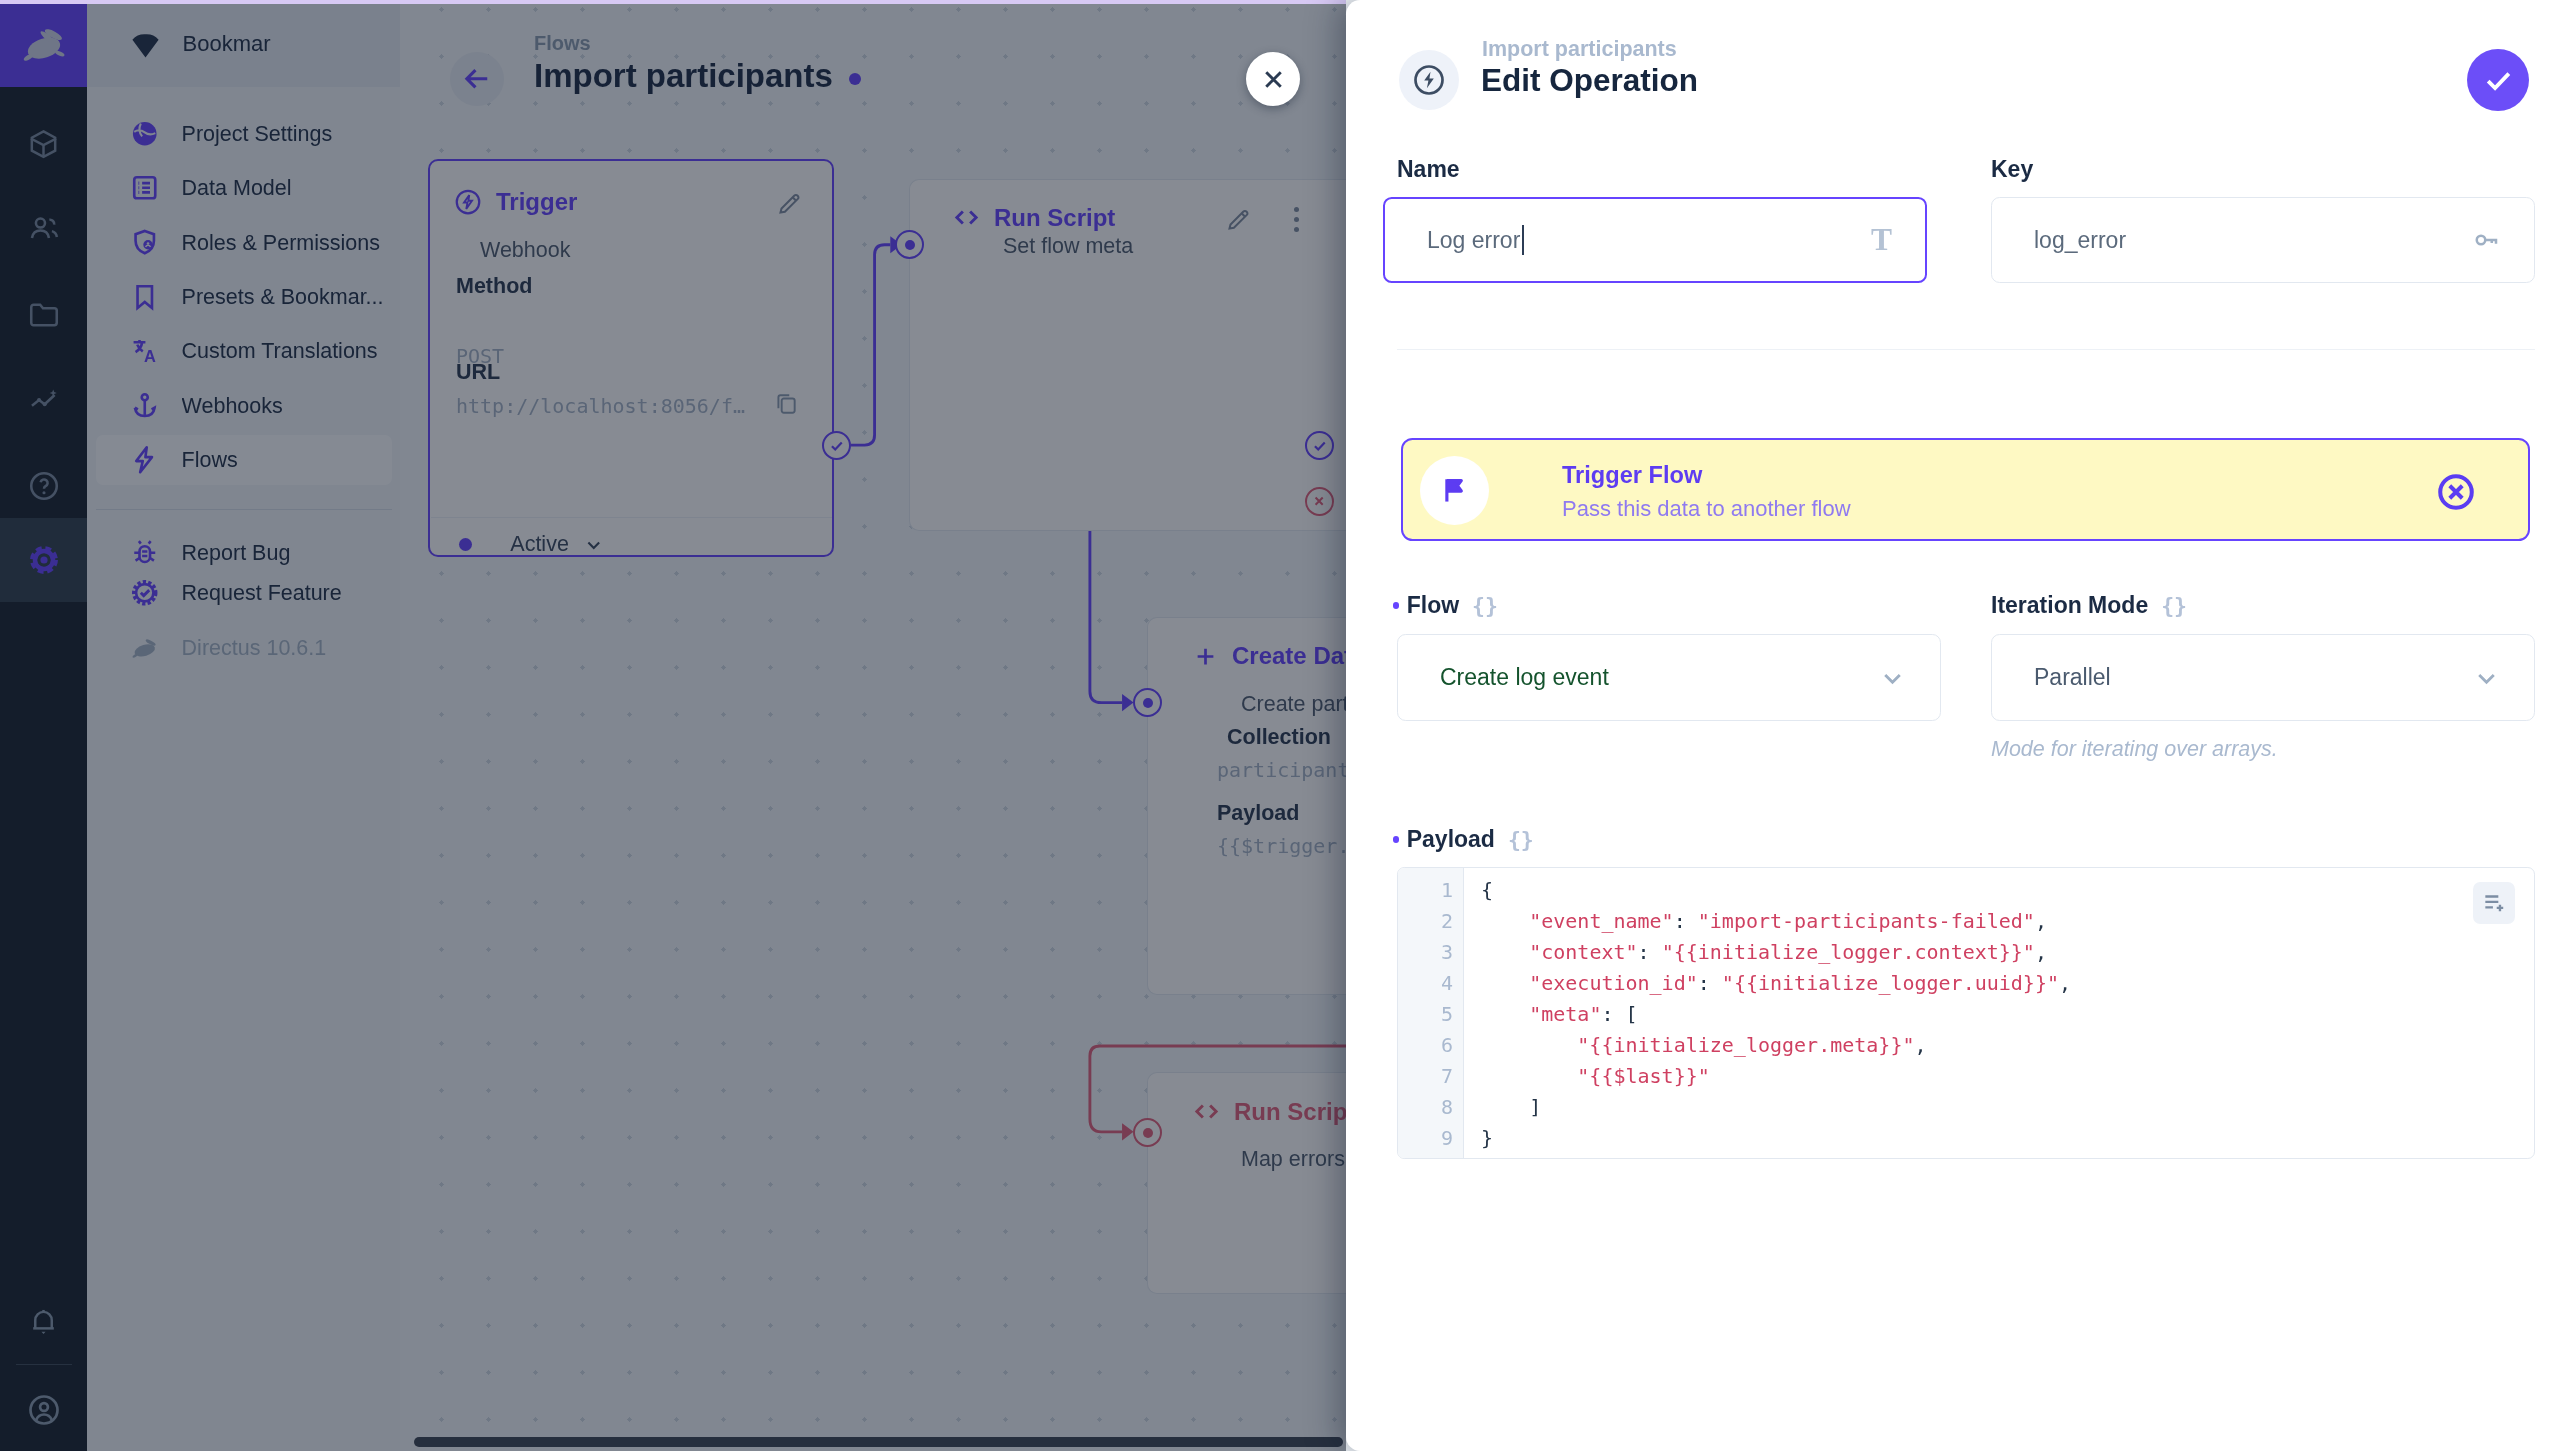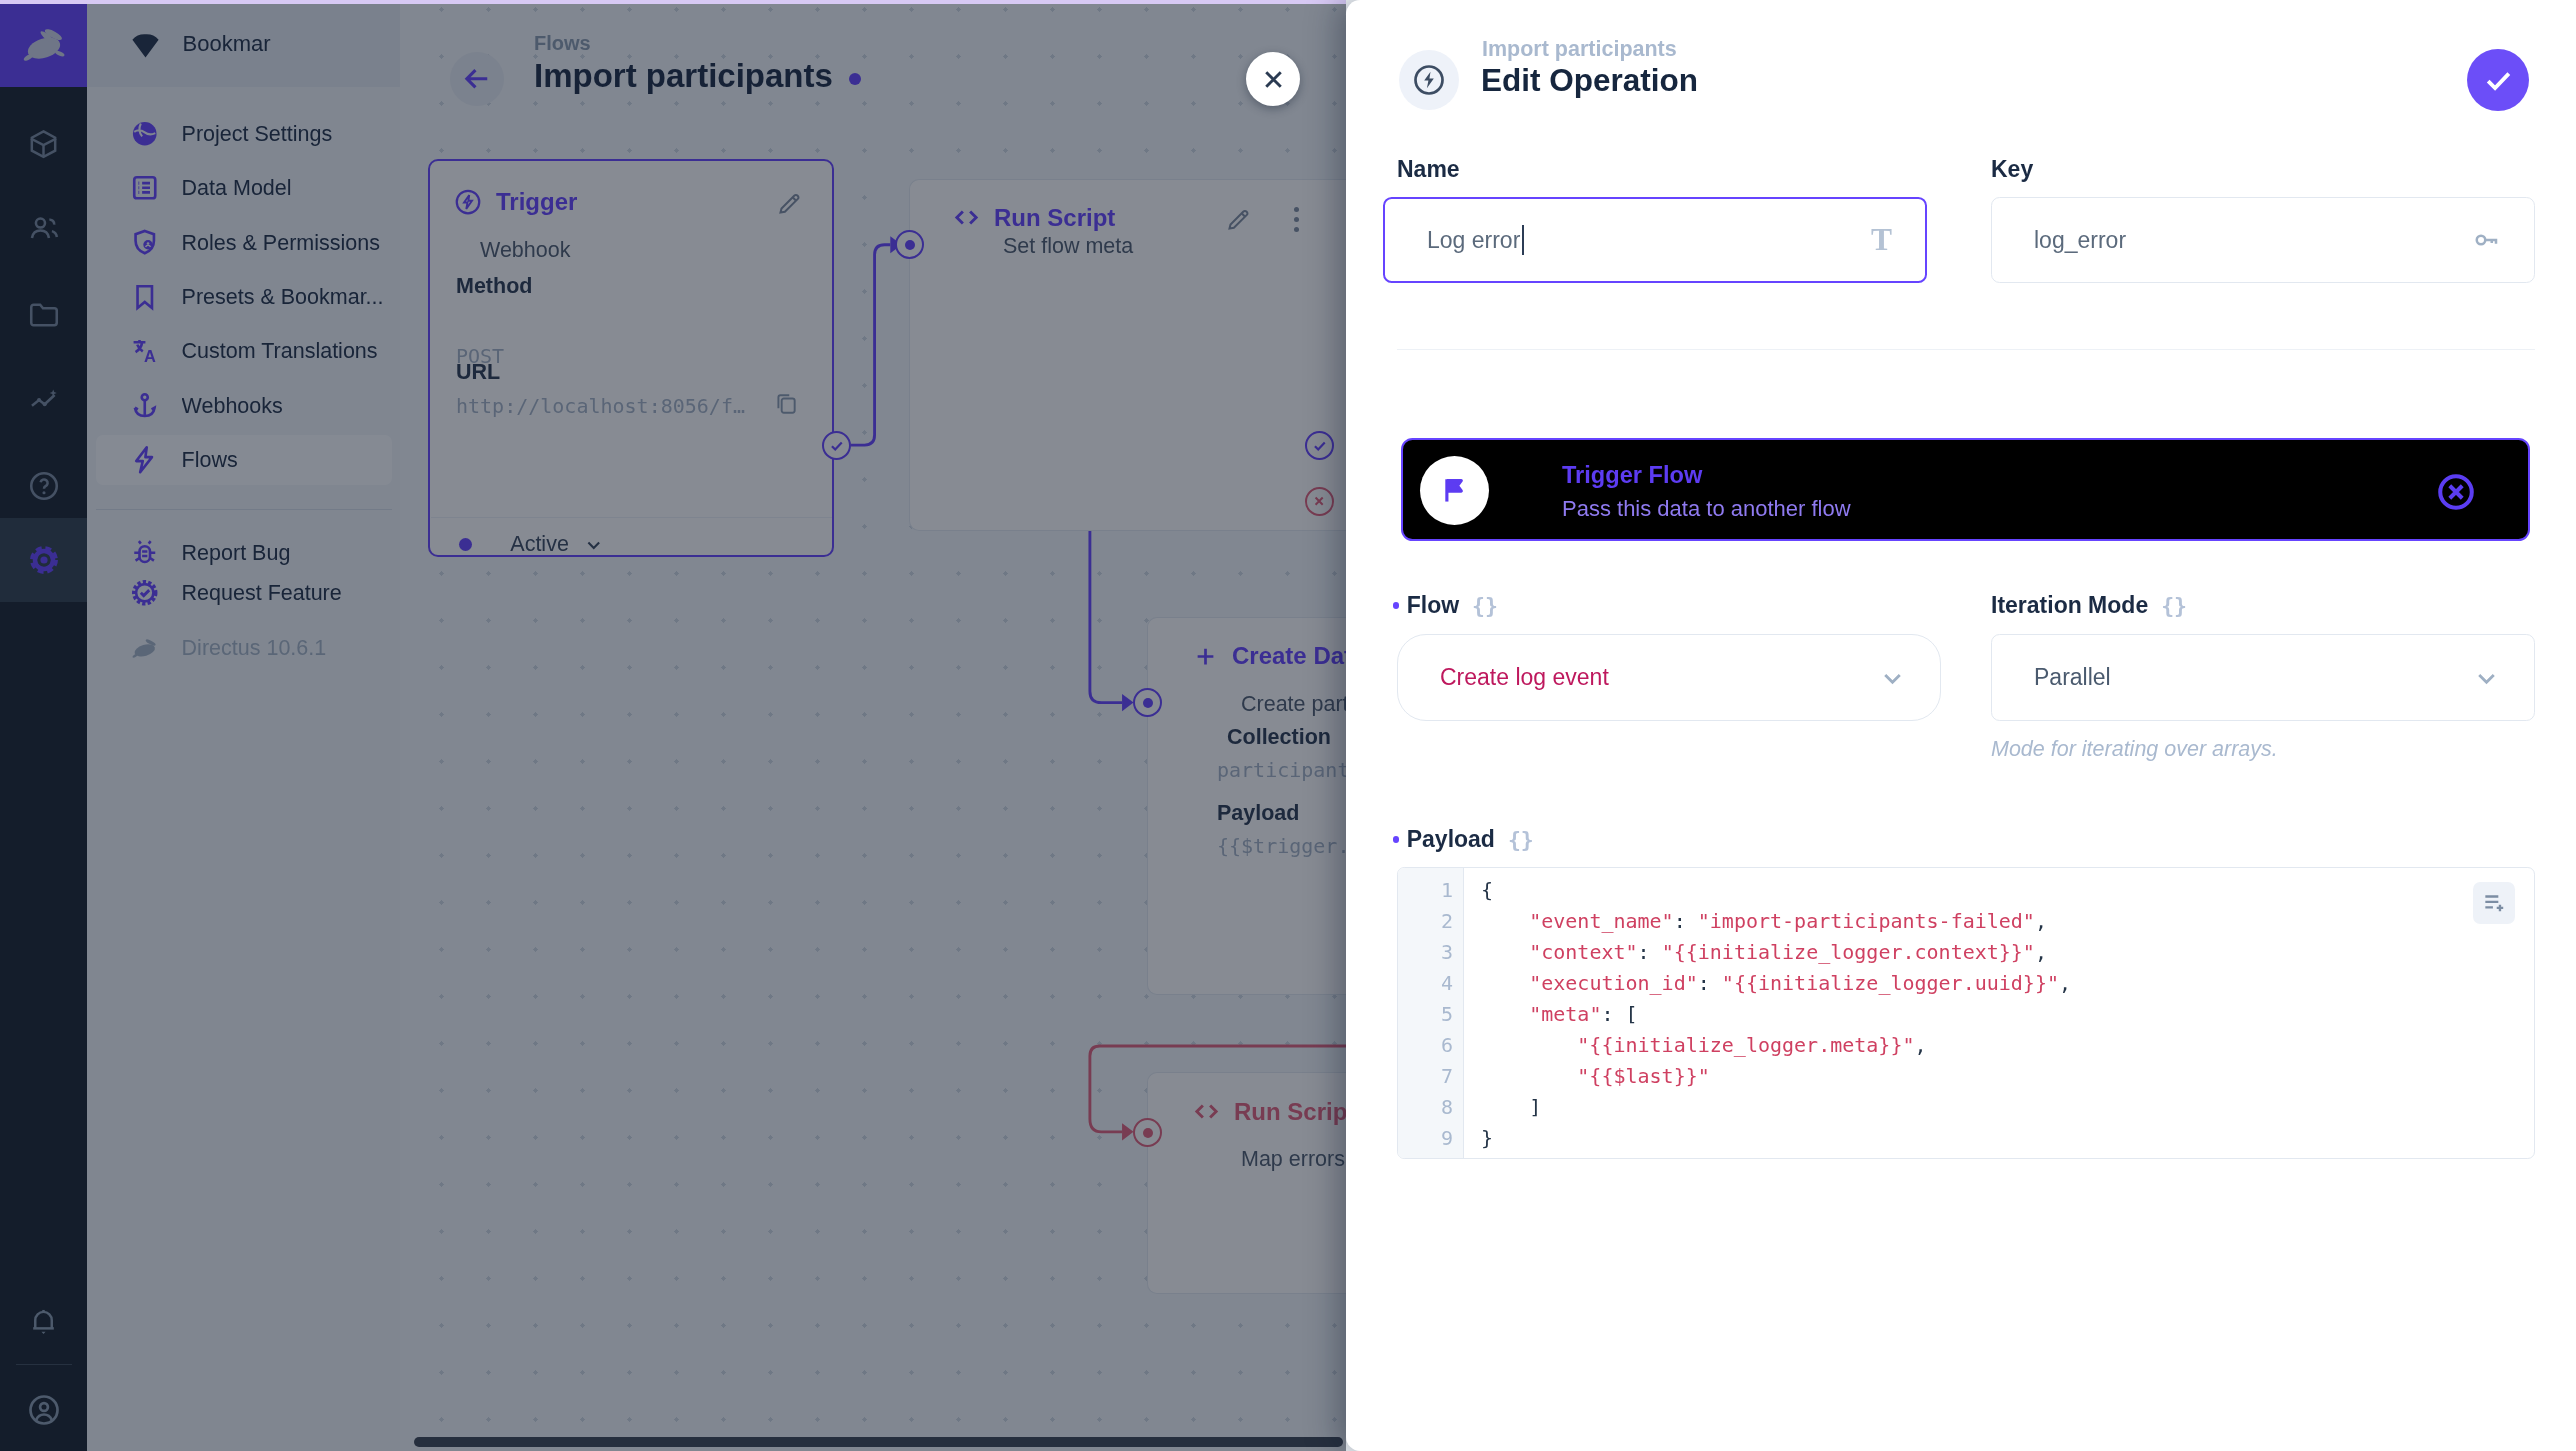--- a/index.html
+++ b/index.html
@@ -65,21 +65,21 @@
   .f-label{font-size:23px;font-weight:700;color:#1b2b44;display:flex;align-items:center;gap:13px;}
   .req-dot{width:6.4px;height:6.4px;border-radius:50%;background:#6644ff;margin-right:-5.7px;}
   .raw-ic{font-size:21.5px;color:#b4c2d8;font-weight:700;font-family:"DejaVu Sans Mono",monospace;}
   .input-box{background:#fff;border:1.4px solid #e2e8f0;border-radius:8.6px;box-sizing:border-box;display:flex;align-items:center;padding:0 40px 0 42px;font-size:23px;color:#5b6a7c;}
   .input-focus{border:2.1px solid #6644ff;}
   .caret{display:inline-block;width:1.8px;height:30px;background:#2c3c55;margin-left:2.1px;vertical-align:middle;}
   .box-ic{position:absolute;right:33px;top:50%;transform:translateY(-50%);color:#9fb0c4;}
   .t-ic{font-size:31.5px;font-weight:700;color:#b4c2d4;font-family:"Liberation Serif",serif;}
   .d-div{background:#edf1f6;height:1.4px;}
 
-  .tf-card{left:55px;top:438px;width:1129px;height:103px;border-radius:11.4px;background:#000000;border:2.1px solid #6644ff;box-sizing:border-box;}
+  .tf-card{left:55px;top:438px;width:1129px;height:103px;border-radius:11.4px;background:#fef9c3;border:2.1px solid #6644ff;box-sizing:border-box;}
   .tf-circle{position:absolute;left:17px;top:15.7px;width:69px;height:69px;border-radius:50%;background:#fff;display:flex;align-items:center;justify-content:center;color:#5d3cf2;}
   .tf-title{position:absolute;left:159px;top:21.5px;font-size:23.6px;font-weight:700;color:#5d3cf2;}
   .tf-sub{position:absolute;left:159px;top:56px;font-size:22px;color:#8f7af0;}
   .tf-x{position:absolute;right:50px;top:30px;color:#5b3df2;}
 
   .sel-note{font-style:italic;font-size:21.5px;color:#a9b9cf;}
 
   .code-ed{left:51px;top:867px;width:1138px;height:292px;border:1.4px solid #e2e8f0;border-radius:7.2px;box-sizing:border-box;overflow:hidden;display:flex;}
   .gutter{width:66px;background:#f4f7fa;border-right:1.4px solid #e2e8f0;box-sizing:border-box;padding-top:7.2px;
     font-family:"DejaVu Sans Mono",monospace;font-size:20px;line-height:31px;color:#a9b9cf;text-align:right;padding-right:10px;}
@@ -464,21 +464,21 @@
           <circle cx="12" cy="12" r="8.6"></circle>
           <path d="M8.6 8.6l6.8 6.8M15.4 8.6l-6.8 6.8"></path>
         </svg>
     </div>
 
     <div class="abs f-label" style="left:47px;top:592px;">
       <span class="req-dot"></span>
       <span>Flow</span>
       <span class="raw-ic">{}</span>
     </div>
-    <div class="abs input-box" style="left:51px;top:634px;width:544px;height:87px;color:#be185d;border-radius:29px;">
+    <div class="abs input-box" style="left:51px;top:634px;width:544px;height:87px;color:#14532d;">
       <span>Create log event</span>
       <svg class="box-ic" width="29" height="29" viewBox="0 0 24 24" fill="none" stroke="currentColor" stroke-width="2.4">
           <path d="M6 9.5l6 6 6-6"></path>
         </svg>
     </div>
 
     <div class="abs f-label" style="left:645px;top:592px;">
       <span>Iteration Mode</span>
       <span class="raw-ic">{}</span>
     </div>

